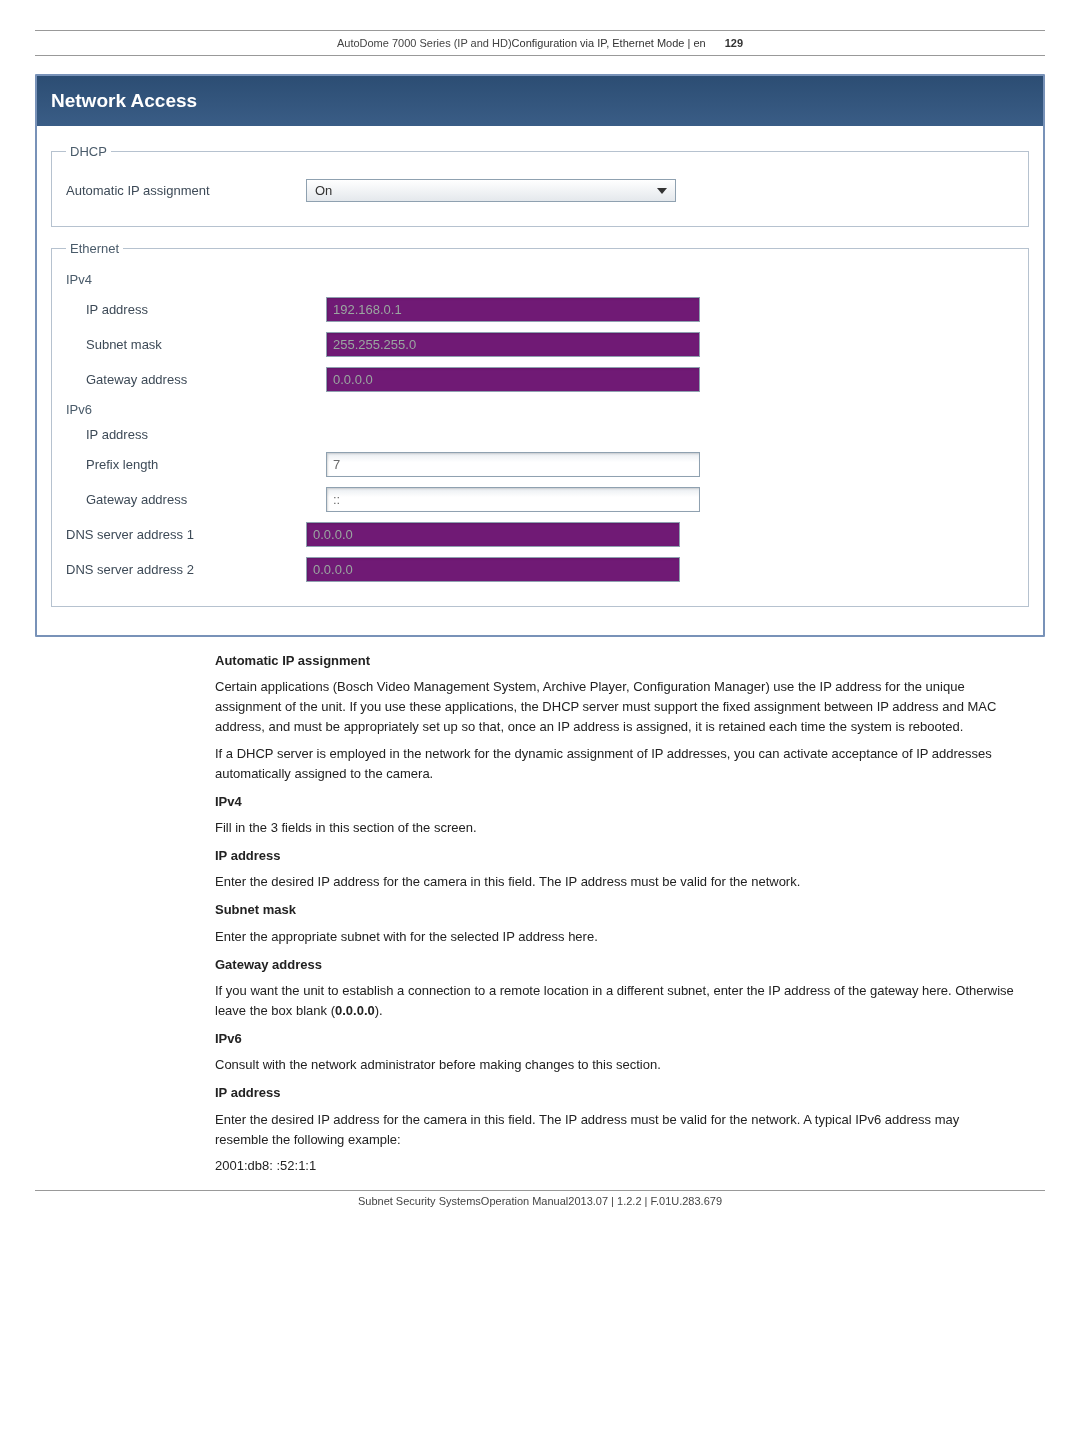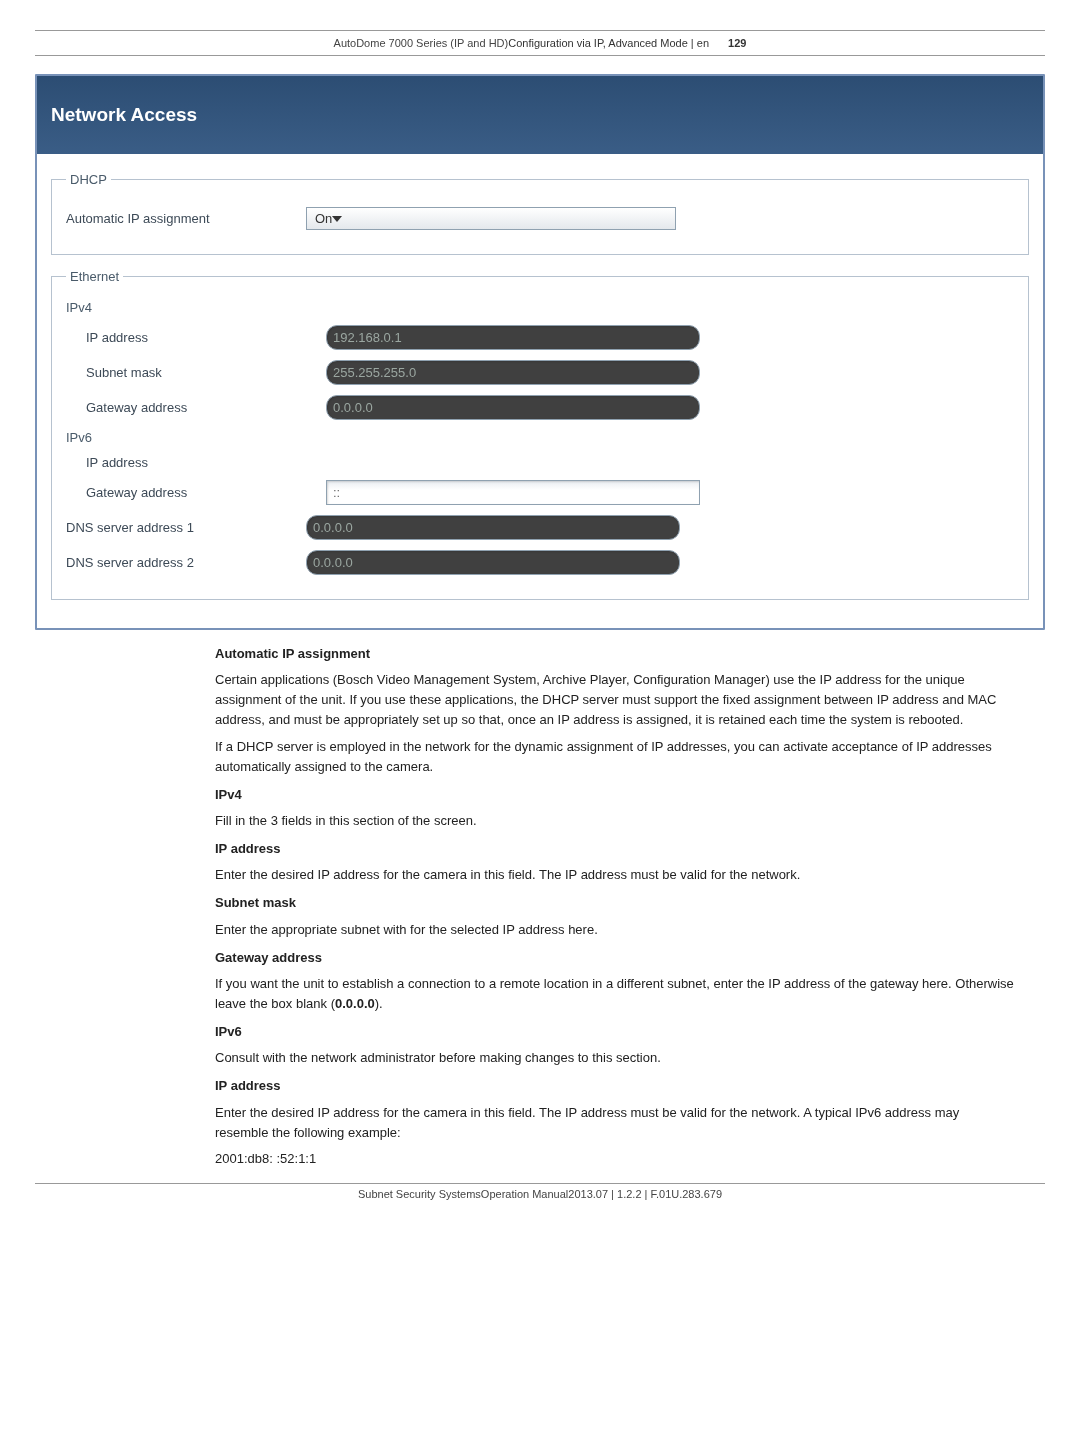--- a/index.html
+++ b/index.html
@@ -33,21 +33,21 @@
     border: 2px solid #7892b8;
     border-radius: 1px;
     width: 100%;
     box-sizing: border-box;
   }
   .panel-title {
     background: linear-gradient(#2c4d73, #3a5d86);
     color: #fff;
     font-size: 19px;
     font-weight: bold;
-    padding: 28px 14px;
+    padding: 14px 14px;
     font-family: Arial, sans-serif;
   }
   .panel-body {
     padding: 10px 14px 14px 14px;
   }
   fieldset {
     border: 1px solid #b6c2cf;
     margin: 8px 0 14px 0;
     padding: 10px 26px 14px 14px;
   }
@@ -81,29 +81,29 @@
     width: 360px;
     padding: 4px 6px;
     font-size: 13px;
     color: #6a6a6a;
     border: 1px solid #8fa1b0;
     background: linear-gradient(#e9edf1, #ffffff 40%);
     box-shadow: inset 1px 1px 2px rgba(0,0,0,0.15);
   }
   .text-input.disabled {
     color: #9aa6a0;
-    background: #404040;
-    border-radius: 11px;
+    background: #701a75;
   }
   .select-wrap {
     width: 370px;
     border: 1px solid #8fa1b0;
     background: linear-gradient(#ffffff, #e4e8ec);
     display: flex;
     align-items: center;
+    justify-content: space-between;
     padding: 3px 8px 3px 8px;
     box-sizing: border-box;
     font-size: 13px;
   }
   .caret {
     width: 0; height: 0;
     border-left: 5px solid transparent;
     border-right: 5px solid transparent;
     border-top: 6px solid #333;
   }
@@ -128,21 +128,21 @@
     margin-bottom: 4px;
   }
 </style>
 </head>
 <body>
 
 <div class="top-rule"></div>
 <div class="header-row">
   <div>AutoDome 7000 Series (IP and HD)</div>
   <div class="right">
-    <span>Configuration via IP, Advanced Mode | en</span>
+    <span>Configuration via IP, Ethernet Mode | en</span>
     <strong>129</strong>
   </div>
 </div>
 <div class="top-rule" style="margin-top:6px"></div>
 
 <div class="panel-wrapper">
   <div class="panel-title">Network Access</div>
   <div class="panel-body">
 
     <fieldset>
@@ -179,20 +179,26 @@
         <div class="form-label">Gateway address</div>
         <div class="form-control">
           <input type="text" class="text-input disabled" value="0.0.0.0" style="">
         </div>
       </div>
 
       <div class="sub-legend">IPv6</div>
 
       <div class="form-row indent">
         <div class="form-label">IP address</div>
+      </div>
+      <div class="form-row indent">
+        <div class="form-label">Prefix length</div>
+        <div class="form-control">
+          <input type="text" class="text-input" value="7" style="">
+        </div>
       </div>
       <div class="form-row indent">
         <div class="form-label">Gateway address</div>
         <div class="form-control">
           <input type="text" class="text-input" value="::" style="">
         </div>
       </div>
 
       <div class="form-row">
         <div class="form-label">DNS server address 1</div>

